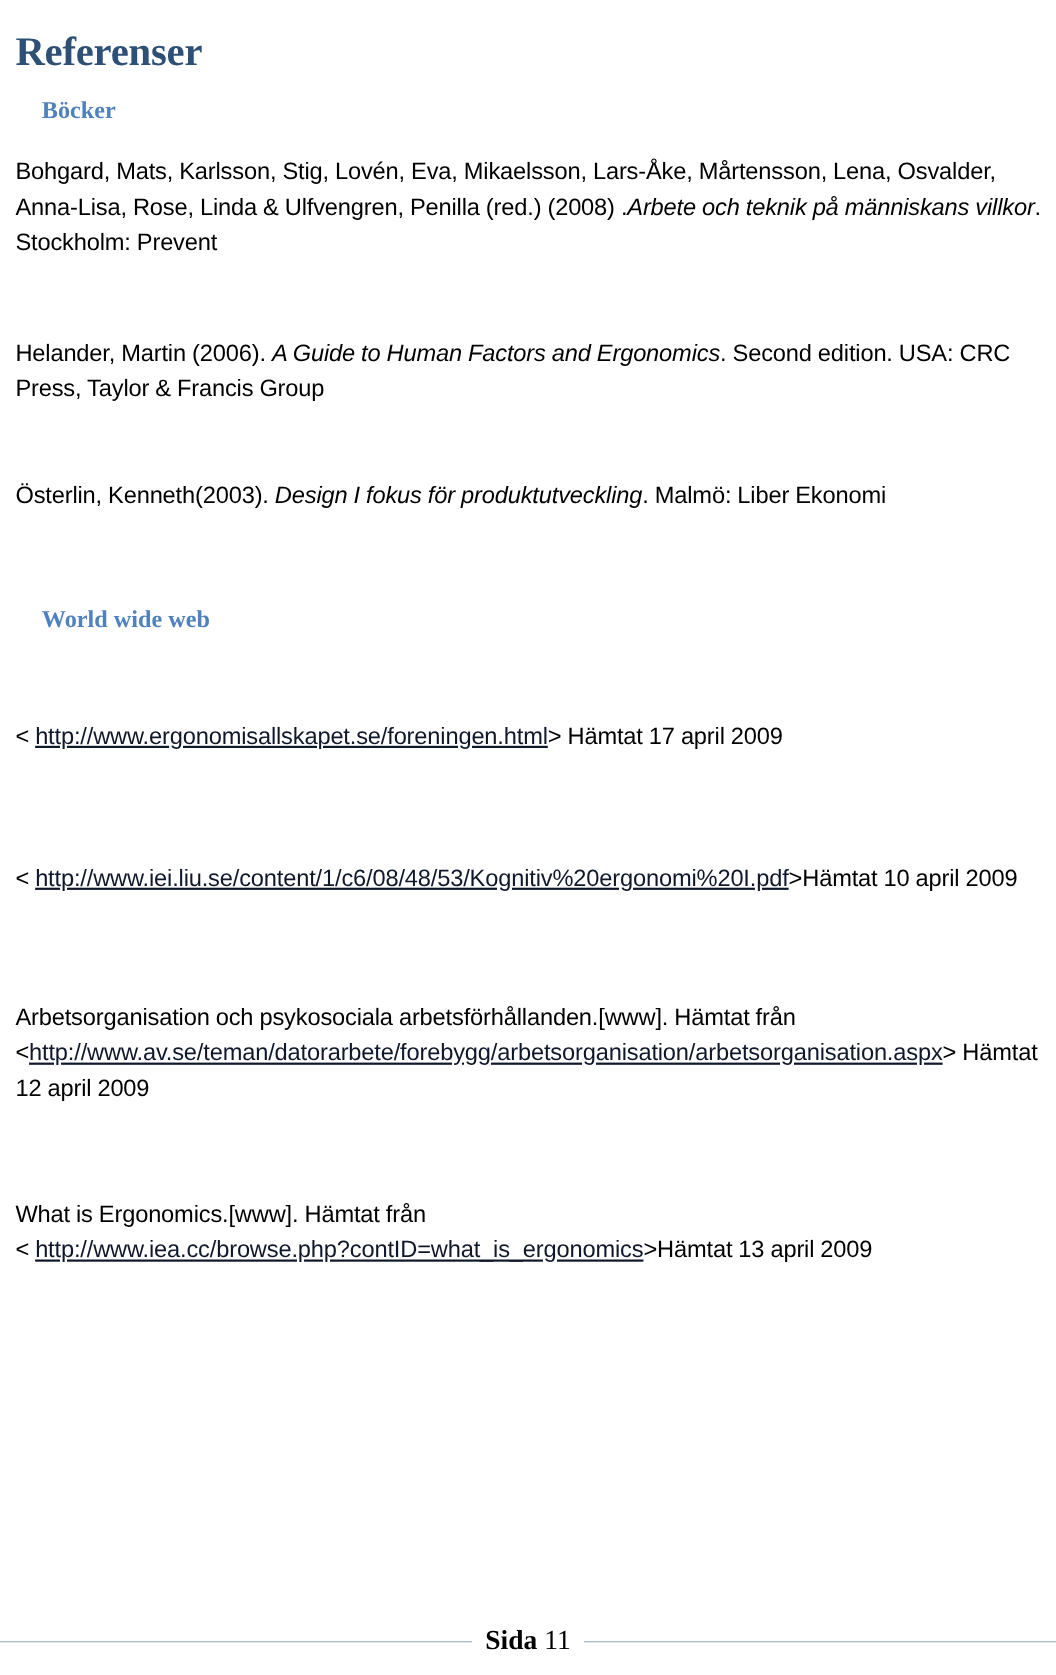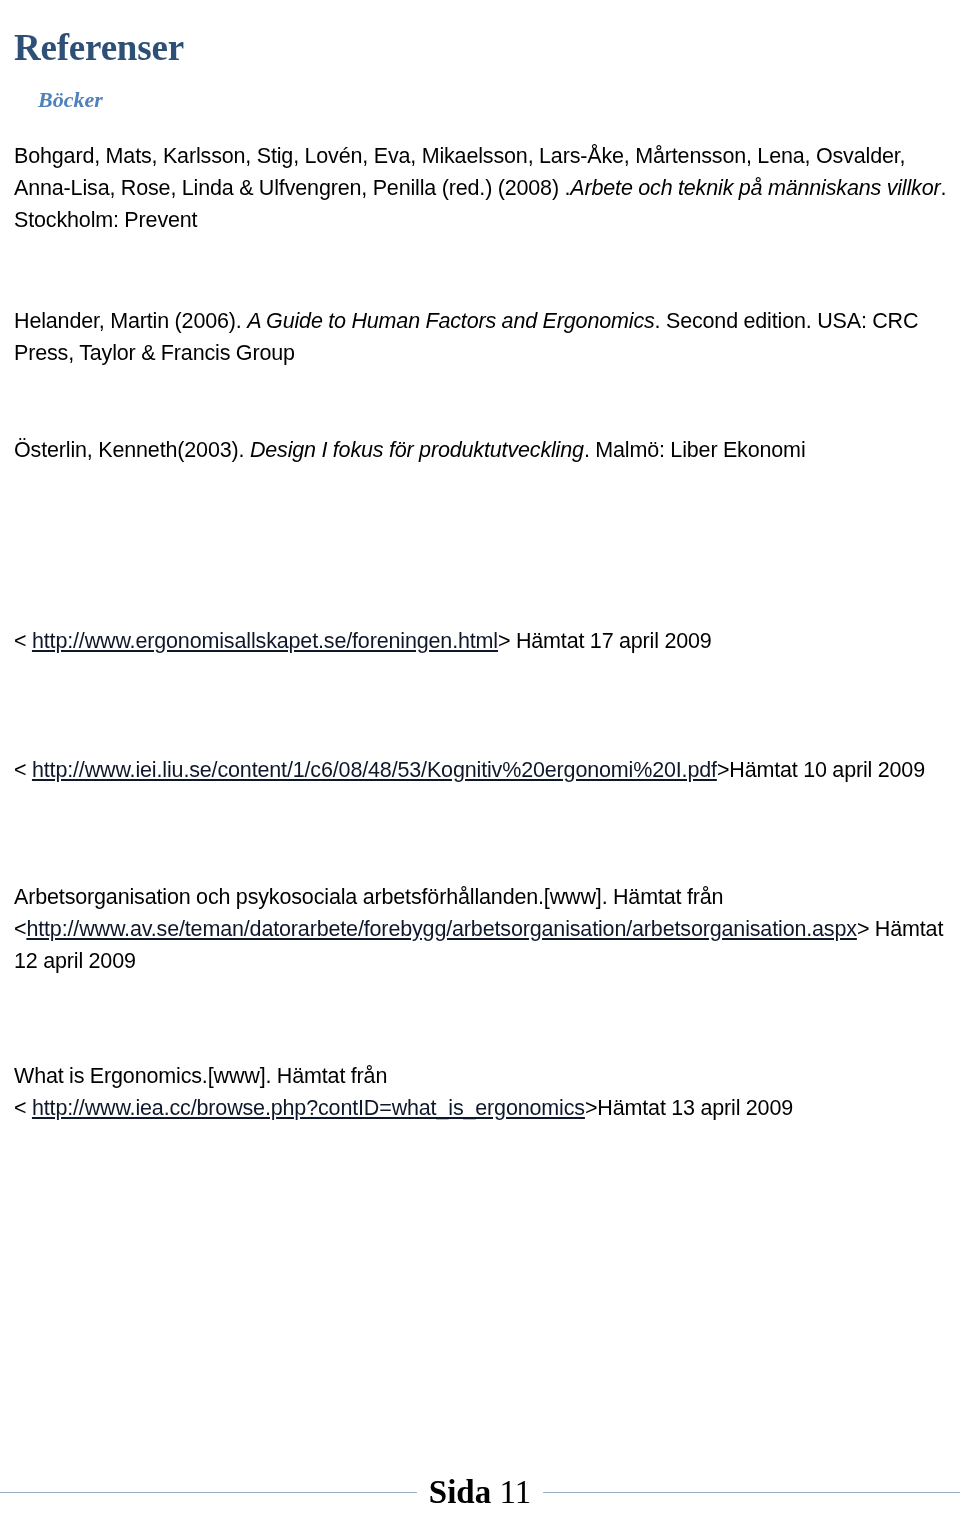--- a/index.html
+++ b/index.html
@@ -36,21 +36,20 @@
     letter-spacing: -0.2px;
   }
 
   .sub-head {
     font-family: "Liberation Serif", serif;
     font-weight: bold;
     font-size: 22px;
     line-height: 28px;
     color: #4F81BD;
     margin-left: 24px;
-    font-style: italic;
   }
 
   
   .content {
     position: absolute;
     left: 14px;
     top: 86px;
     width: 936px;
   }
 
@@ -90,21 +89,21 @@
     align-items: center;
     justify-content: center;
   }
   .footer-rule {
     flex: 1 1 auto;
     height: 0;
     border-top: 1.4px solid #94AFC6;
   }
   .footer-label {
     font-family: "Liberation Serif", serif;
-    font-size: 33px;
+    font-size: 25px;
     line-height: 28px;
     color: #000000;
     padding: 0 12px;
     white-space: nowrap;
   }
   .footer-label .sida {
     font-weight: bold;
   }
   .footer-label .num {
     font-weight: normal;
@@ -131,20 +130,21 @@
     <div class="gap-xs"></div>
 
     <p class="para"><span>Helander, Martin (2006). </span><span class="it">A Guide to Human Factors and Ergonomics</span><span>. Second edition. USA: CRC Press, Taylor &amp; Francis Group</span></p>
 
     <div class="gap-m"></div>
 
     <p class="para"><span>Österlin, Kenneth(2003). </span><span class="it">Design I fokus för produktutveckling</span><span>. Malmö: Liber Ekonomi</span></p>
 
     <div class="gap-xl"></div>
 
+    <div class="sub-head">World wide web</div>
 
     <div class="gap-m"></div>
 
     <p class="para"><br><span>&lt; </span><a class="link" href="#">http://www.ergonomisallskapet.se/foreningen.html</a><span>&gt; </span><span>Hämtat 17 april 2009</span></p>
 
     <div class="gap-m"></div>
 
     <p class="para"><br><span>&lt; </span><a class="link" href="#">http://www.iei.liu.se/content/1/c6/08/48/53/Kognitiv%20ergonomi%20I.pdf</a><span>&gt;</span><span>Hämtat 10 april 2009</span></p>
 
     <div class="gap-l"></div>

